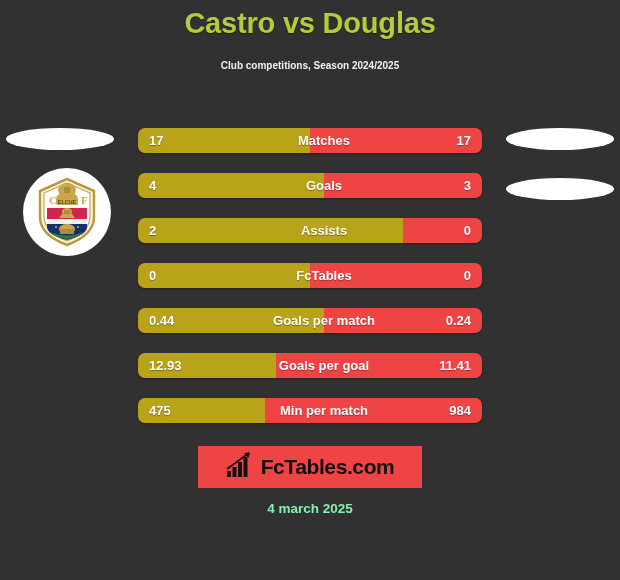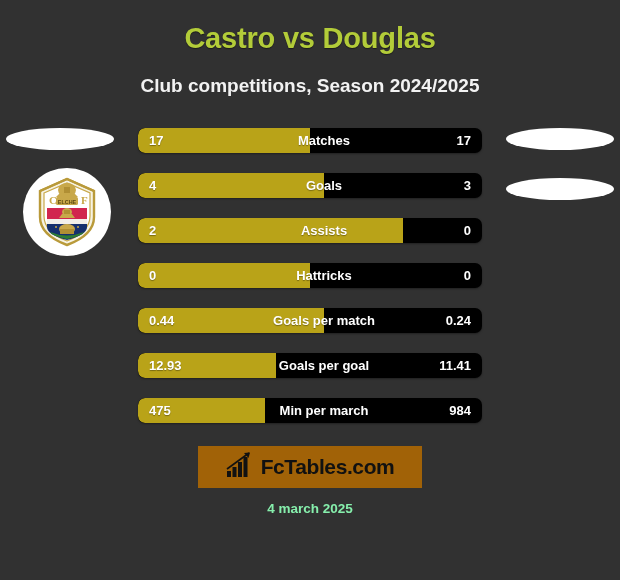--- a/index.html
+++ b/index.html
@@ -11,28 +11,28 @@
   }
   .page { position:relative; width:620px; height:580px; }
 
   
   .title {
     text-align:center;
     color:#b3cc39;
     font-size:29px;
     font-weight:bold;
     letter-spacing:-0.2px;
-    padding-top:20px;
+    padding-top:5px;
     line-height:1.25;
     text-shadow:0 1px 1px rgba(0,0,0,.45);
   }
   .subtitle {
     text-align:center;
     color:#f2f2f2;
-    font-size:19px;
+    font-size:10px;
     font-weight:bold;
     margin-top:19px;
   }
 
   
   .ellipse {
     position:absolute;
     background:#ffffff;
     border-radius:50%;
   }
@@ -55,21 +55,21 @@
     position:absolute;
     left:138px; top:128px;
     width:344px;
   }
   .bar-row {
     position:relative;
     height:25px;
     margin-bottom:20px;
     border-radius:7px;
     overflow:hidden;
-    background:#000000;
+    background:#ef4444;
     box-shadow:0 1px 2px rgba(0,0,0,.35);
   }
   .bar-fill {
     position:absolute;
     left:0; top:0; bottom:0;
     background:#b9a318;
     border-radius:7px 0 0 7px;
   }
   .bar-left, .bar-right, .bar-label {
     position:absolute;
@@ -84,21 +84,21 @@
   }
   .bar-left  { left:11px; }
   .bar-right { right:11px; }
   .bar-label { left:0; right:0; text-align:center;padding-left:28px; }
 
   
   .logo {
     position:absolute;
     left:198px; top:446px;
     width:224px; height:42px;
-    background:#a16207;
+    background:#ef4444;
     display:flex;
     align-items:center;
     justify-content:center;
     gap:7px;
   }
   .logo-text {
     color:#111111;
     font-size:21px;
     font-weight:bold;
     letter-spacing:-0.4px;
@@ -173,42 +173,42 @@
     <div class="bar-row">
       <div class="bar-fill" style="width:77%"></div>
       <div class="bar-left">2</div>
       <div class="bar-label">Assists</div>
       <div class="bar-right">0</div>
     </div>
 
     <div class="bar-row">
       <div class="bar-fill" style="width:50%"></div>
       <div class="bar-left">0</div>
-      <div class="bar-label">Hattricks</div>
+      <div class="bar-label">FcTables</div>
       <div class="bar-right">0</div>
     </div>
 
     <div class="bar-row">
       <div class="bar-fill" style="width:54%"></div>
       <div class="bar-left">0.44</div>
       <div class="bar-label">Goals per match</div>
       <div class="bar-right">0.24</div>
     </div>
 
     <div class="bar-row">
       <div class="bar-fill" style="width:40%"></div>
       <div class="bar-left">12.93</div>
       <div class="bar-label">Goals per goal</div>
       <div class="bar-right">11.41</div>
     </div>
 
     <div class="bar-row">
       <div class="bar-fill" style="width:37%"></div>
       <div class="bar-left">475</div>
-      <div class="bar-label">Min per march</div>
+      <div class="bar-label">Min per match</div>
       <div class="bar-right">984</div>
     </div>
 
   </div>
 
   <div class="logo">
     <span class="logo-icon">
       <svg width="28" height="26" viewBox="0 0 28 26">
         <rect x="1" y="19" width="4" height="6" fill="#111111"></rect>
         <rect x="6.5" y="15" width="4" height="10" fill="#111111"></rect>

